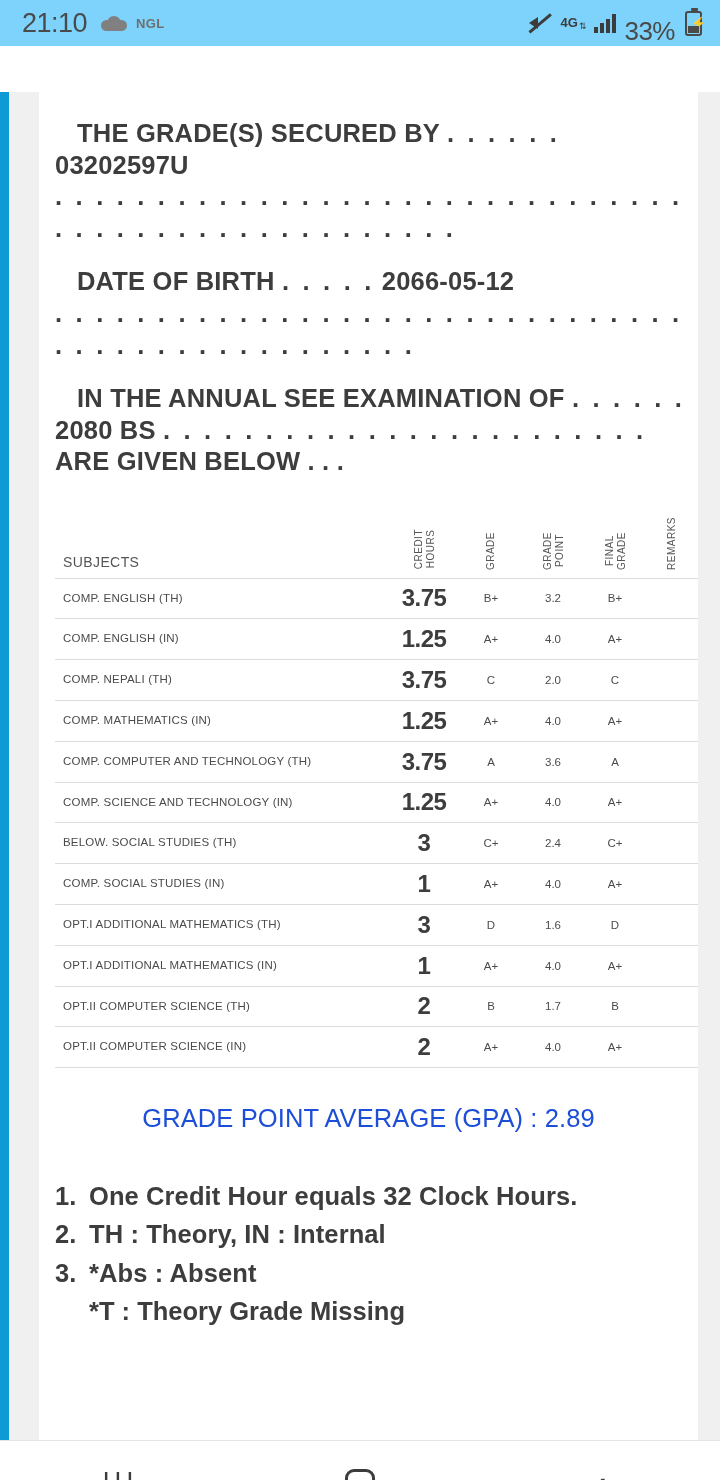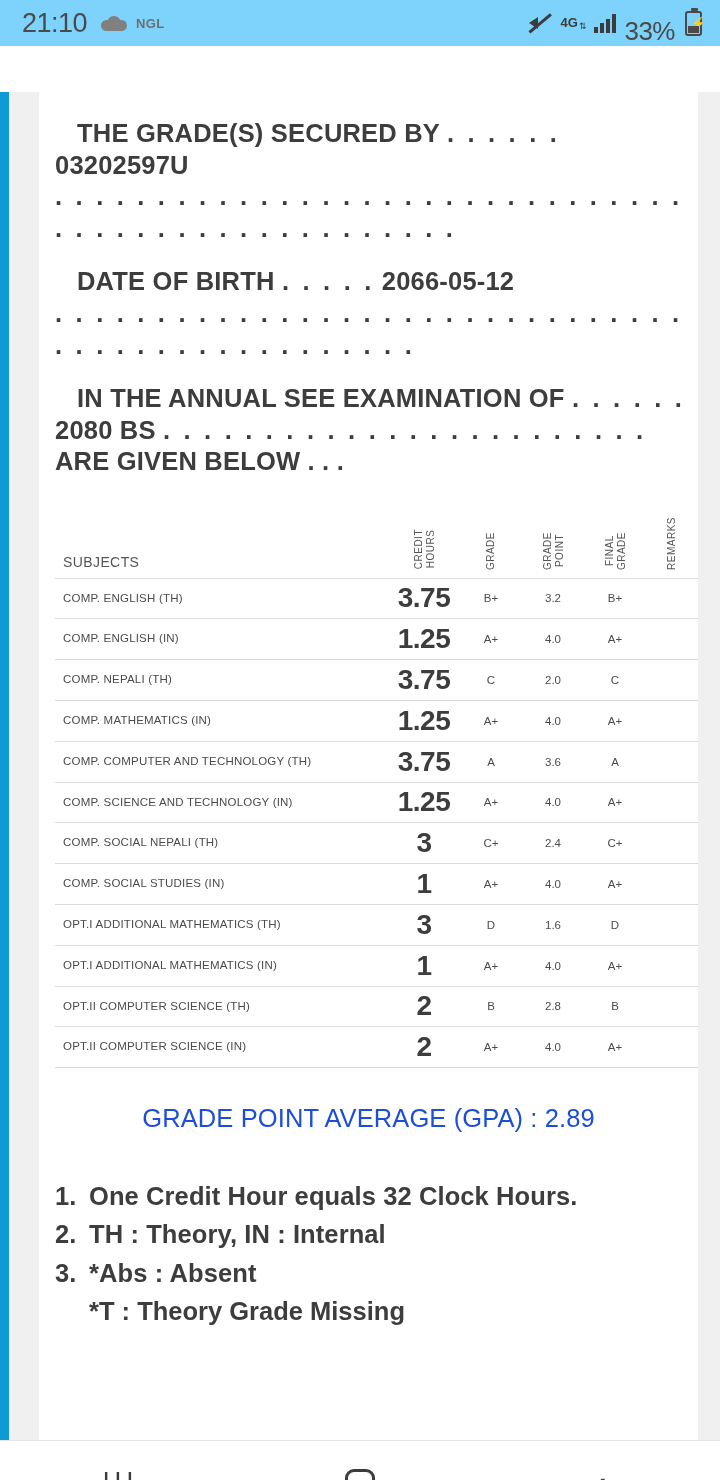--- a/index.html
+++ b/index.html
@@ -187,21 +187,21 @@
   .col-rem { width: 52px; }
 
   td.subject {
     font-size: 11.5px;
     color: #4b4b4b;
     letter-spacing: 0.2px;
     padding: 13px 6px 13px 8px !important;
     line-height: 1.2;
   }
   td.credit {
-    font-size: 28px;
+    font-size: 24px;
     font-weight: 700;
     color: #3d3d3d;
     text-align: center;
     letter-spacing: -0.5px;
   }
   td.small-c {
     font-size: 11.5px;
     color: #4b4b4b;
     text-align: center;
   }
@@ -407,21 +407,21 @@
           </tr>
           <tr>
             <td class="subject">COMP. SCIENCE AND TECHNOLOGY (IN)</td>
             <td class="credit">1.25</td>
             <td class="small-c">A+</td>
             <td class="small-c">4.0</td>
             <td class="small-c">A+</td>
             <td class="rem"></td>
           </tr>
           <tr>
-            <td class="subject">COMP. SOCIAL NEPALI (TH)</td>
+            <td class="subject">BELOW. SOCIAL STUDIES (TH)</td>
             <td class="credit">3</td>
             <td class="small-c">C+</td>
             <td class="small-c">2.4</td>
             <td class="small-c">C+</td>
             <td class="rem"></td>
           </tr>
           <tr>
             <td class="subject">COMP. SOCIAL STUDIES (IN)</td>
             <td class="credit">1</td>
             <td class="small-c">A+</td>
@@ -442,21 +442,21 @@
             <td class="credit">1</td>
             <td class="small-c">A+</td>
             <td class="small-c">4.0</td>
             <td class="small-c">A+</td>
             <td class="rem"></td>
           </tr>
           <tr>
             <td class="subject">OPT.II COMPUTER SCIENCE (TH)</td>
             <td class="credit">2</td>
             <td class="small-c">B</td>
-            <td class="small-c">2.8</td>
+            <td class="small-c">1.7</td>
             <td class="small-c">B</td>
             <td class="rem"></td>
           </tr>
           <tr>
             <td class="subject">OPT.II COMPUTER SCIENCE (IN)</td>
             <td class="credit">2</td>
             <td class="small-c">A+</td>
             <td class="small-c">4.0</td>
             <td class="small-c">A+</td>
             <td class="rem"></td>

